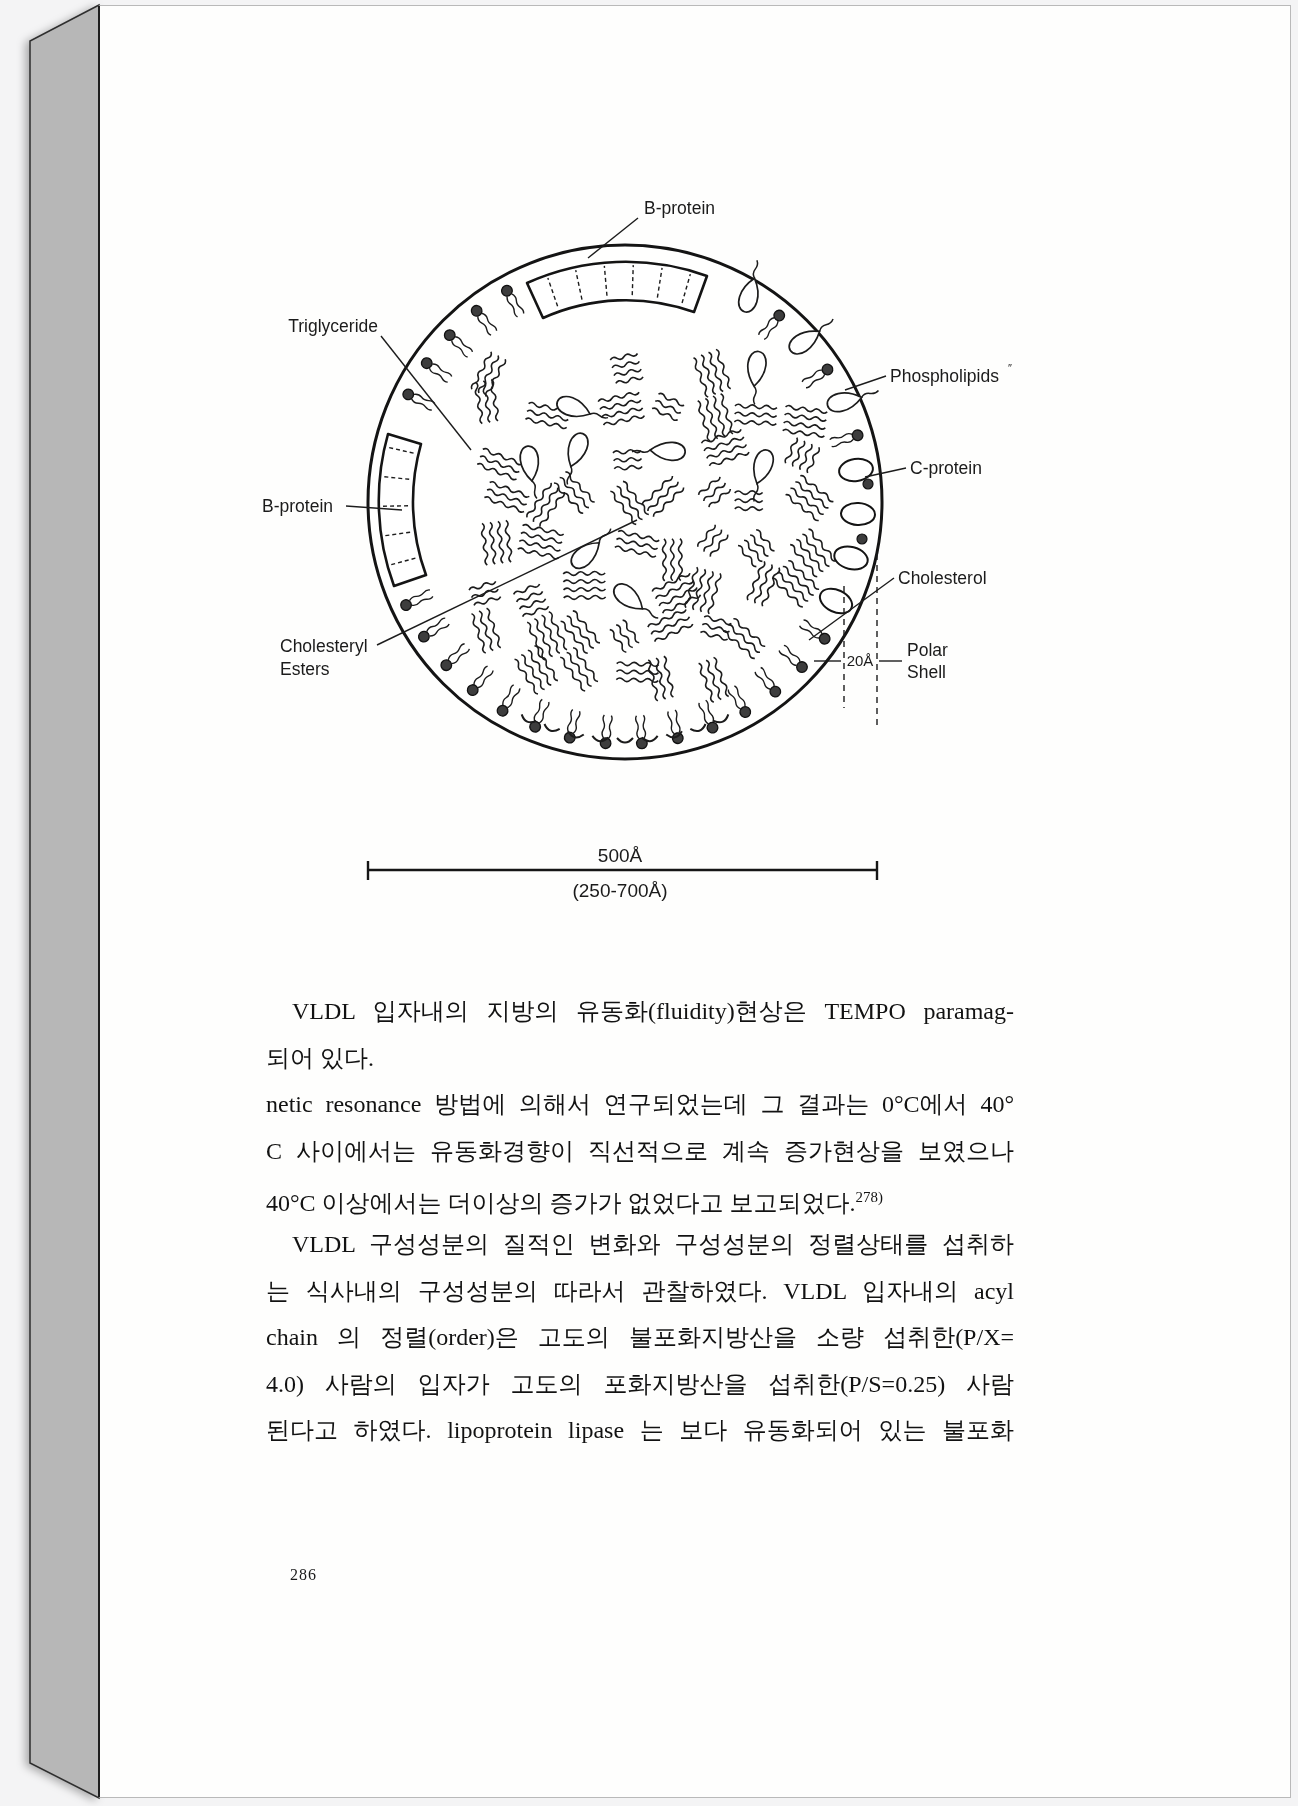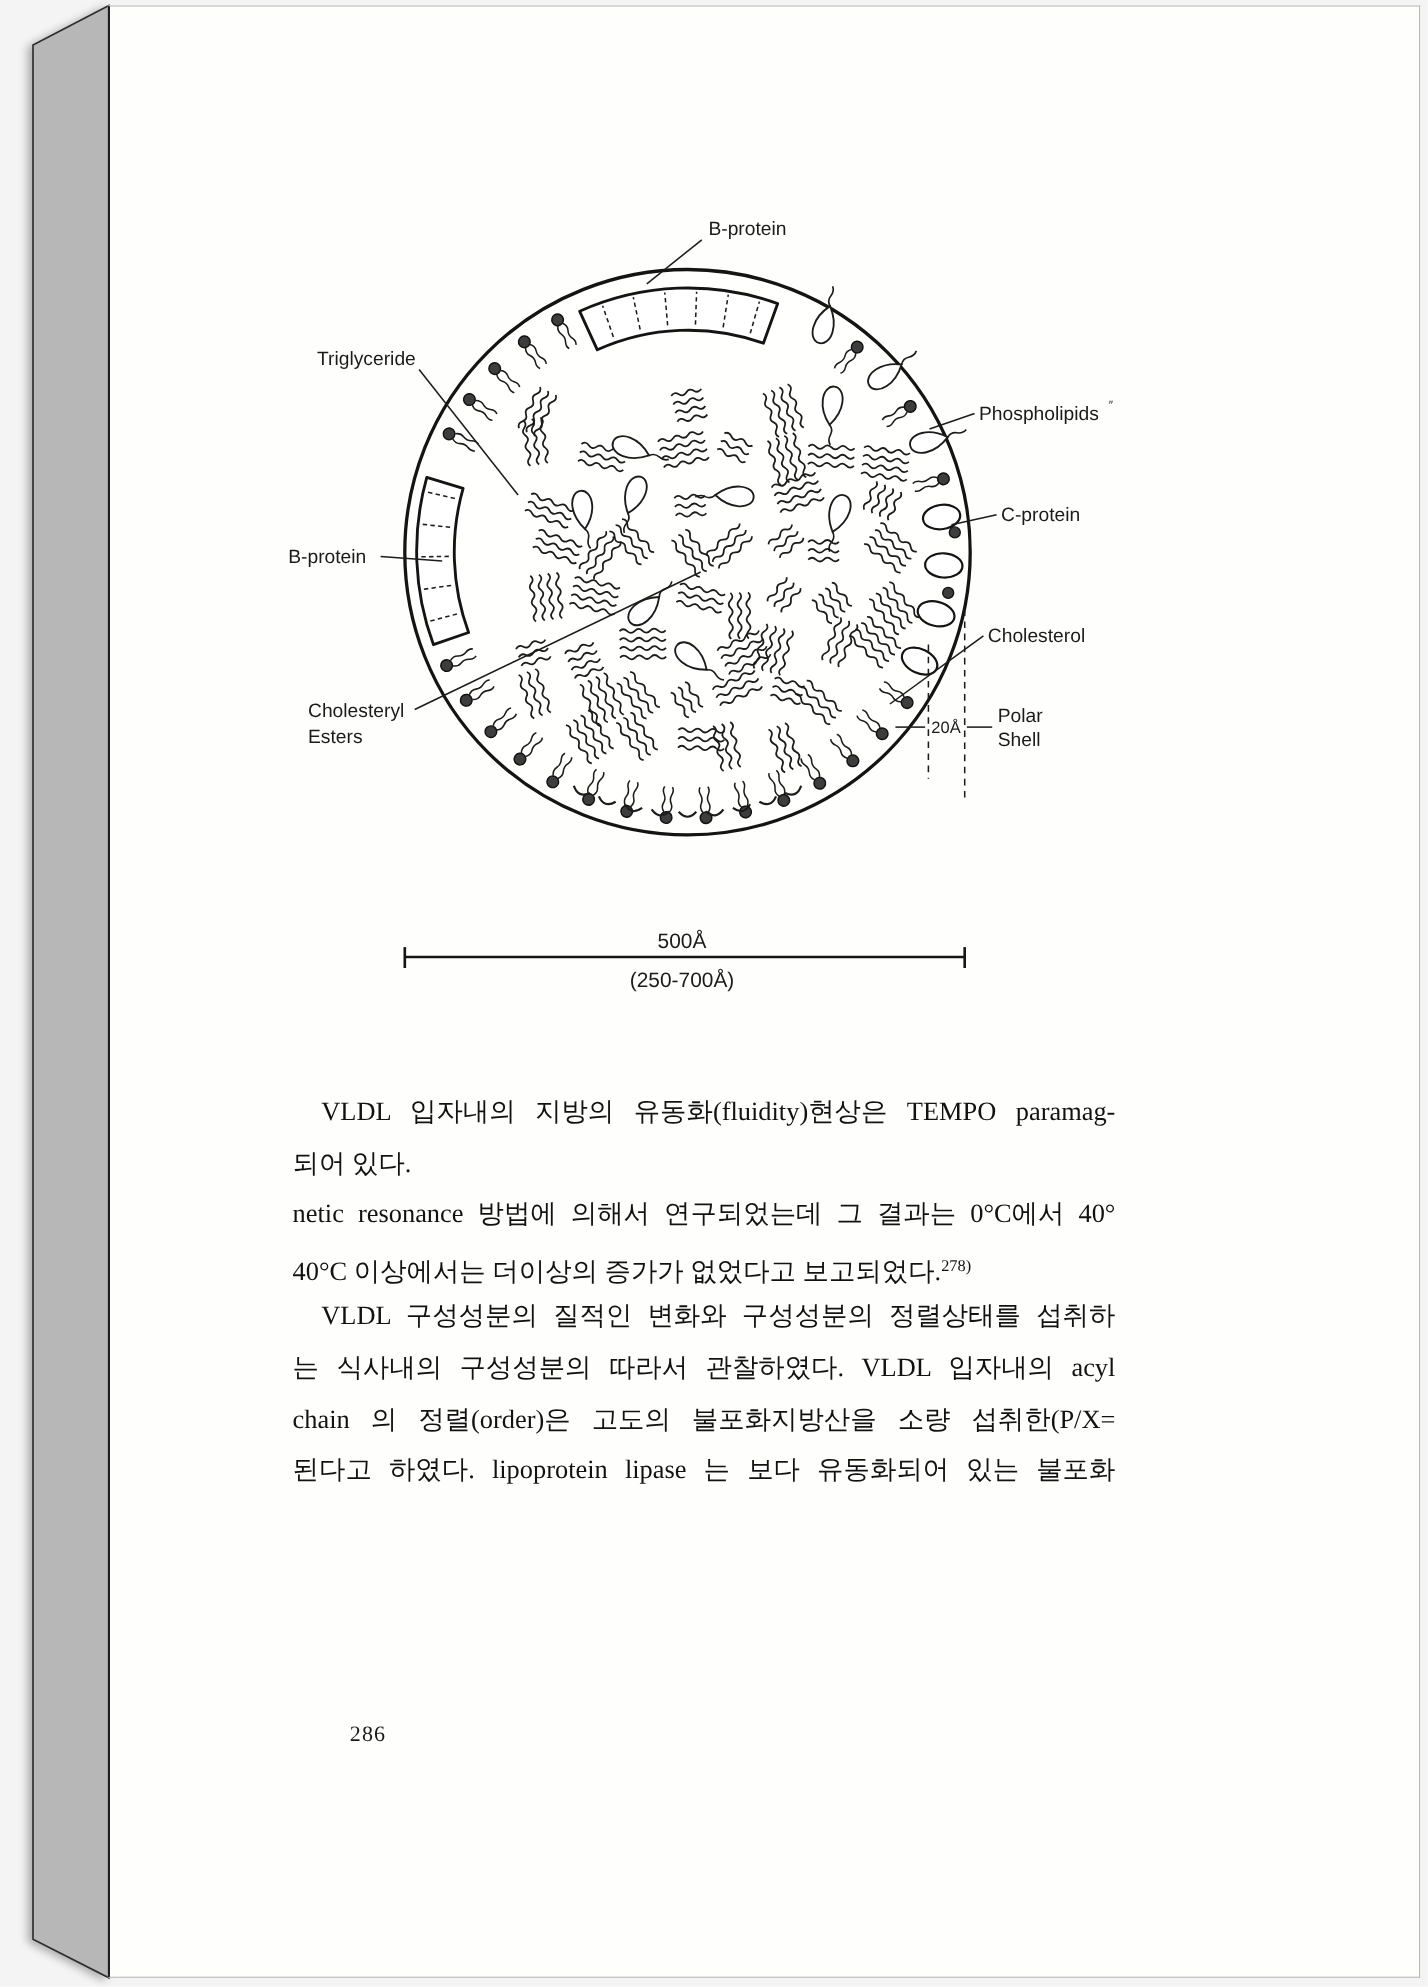--- a/index.html
+++ b/index.html
@@ -17,21 +17,21 @@
   .fig-svg{position:absolute;left:50px;top:178px;}
   .fig-svg text{font-family:"Liberation Sans","DejaVu Sans",sans-serif;fill:#1b1b1b;}
   .caption{position:absolute;left:182px;top:915px;width:760px;font-size:21.5px;color:#161616;line-height:33px;}
   .cap-tag{font-weight:bold;letter-spacing:1px;margin-right:16px;}
   .cap-line2{padding-left:28px;}
   sup{font-size:0.62em;}
   .body-text{position:absolute;left:166px;top:982px;width:748px;font-size:24px;color:#121212;}
   .bline{height:46.6px;line-height:46.6px;overflow:visible;}
   .bline.just{text-align:justify;text-align-last:justify;}
   .bline.indent{text-indent:26px;}
-  .pagenum{position:absolute;left:190px;top:1560px;font-size:20px;color:#1a1a1a;letter-spacing:1px;margin-left:28px;}
+  .pagenum{position:absolute;left:190px;top:1560px;font-size:16px;color:#1a1a1a;letter-spacing:1px;}
 </style>
 </head>
 <body>
 
 <svg class="spine-svg" width="120" height="1806">
   <polygon points="99,5 30,41 30,1763 99,1798" fill="#b7b7b7" stroke="#2e2e2e" stroke-width="1.5"></polygon>
 </svg>
 
 <div class="page">
 
@@ -532,21 +532,23 @@
       <text x="470" y="678" font-size="19" text-anchor="middle" stroke="none">500Å</text>
       <text x="470" y="713" font-size="19" text-anchor="middle" stroke="none">(250-700Å)</text>
     </g>
   </svg>
 
 
   <div id="body-lines" class="body-text">
       <div class="bline indent just"><span>VLDL 입자내의 지방의 유동화(fluidity)현상은 TEMPO paramag-</span></div>
       <div class="bline"><span>되어 있다.</span></div>
       <div class="bline just"><span>netic resonance 방법에 의해서 연구되었는데 그 결과는 0°C에서 40°</span></div>
+      <div class="bline just"><span>C 사이에서는 유동화경향이 직선적으로 계속 증가현상을 보였으나</span></div>
       <div class="bline"><span>40°C 이상에서는 더이상의 증가가 없었다고 보고되었다.</span><sup>278)</sup></div>
       <div class="bline indent just"><span>VLDL 구성성분의 질적인 변화와 구성성분의 정렬상태를 섭취하</span></div>
       <div class="bline just"><span>는 식사내의 구성성분의 따라서 관찰하였다. VLDL 입자내의 acyl</span></div>
       <div class="bline just"><span>chain 의 정렬(order)은 고도의 불포화지방산을 소량 섭취한(P/X=</span></div>
+      <div class="bline just"><span>4.0) 사람의 입자가 고도의 포화지방산을 섭취한(P/S=0.25) 사람</span></div>
       <div class="bline just"><span>된다고 하였다. lipoprotein lipase 는 보다 유동화되어 있는 불포화</span></div>
     </div>
 
   <div class="pagenum">286</div>
 </div>
 
 </body></html>

